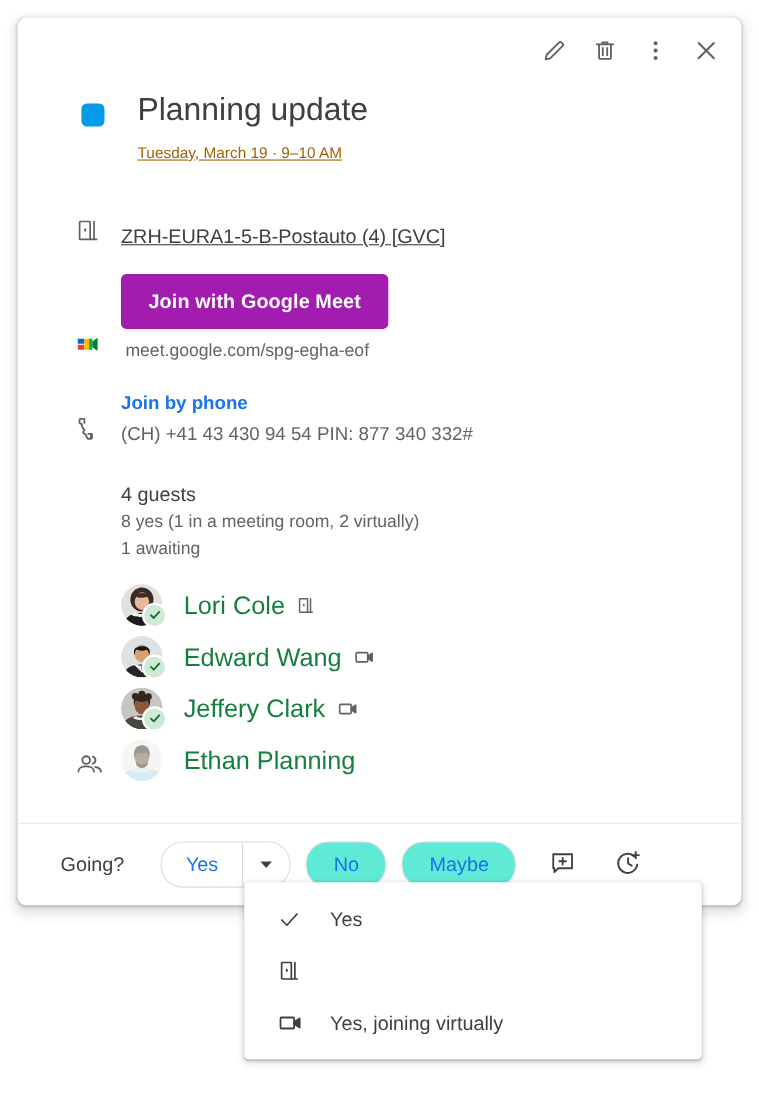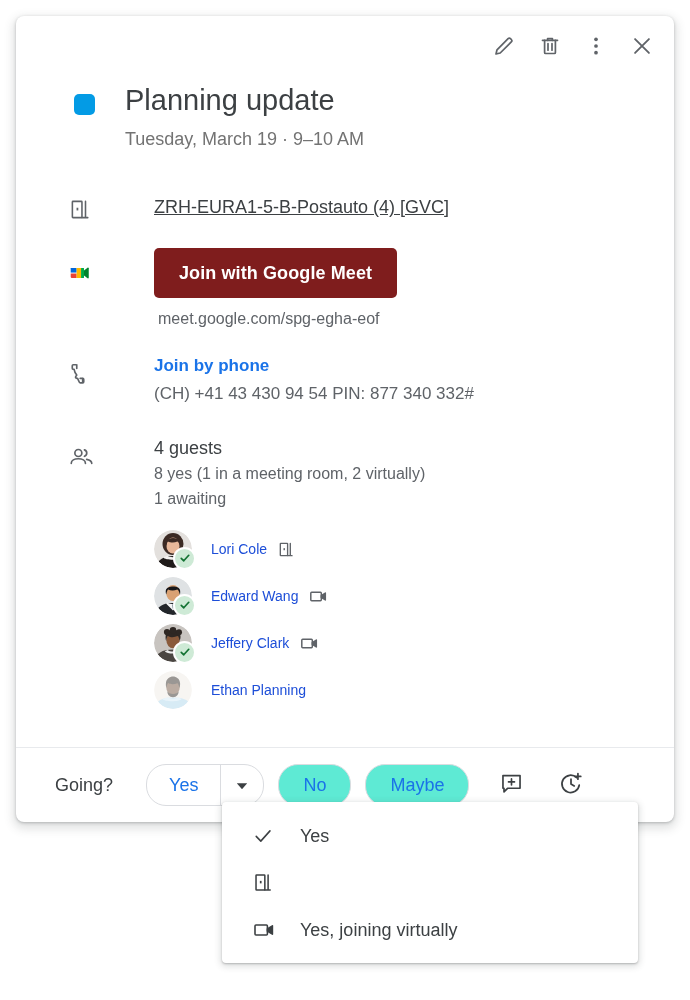--- a/index.html
+++ b/index.html
@@ -73,34 +73,34 @@
     margin-left: 30px;
   }
   .event-title {
     font-size: 29px;
     line-height: 36px;
     color: #3c4043;
     font-weight: 400;
     letter-spacing: 0px;
   }
   .event-when {
-    font-size: 18px;
+    font-size: 14px;
     line-height: 24px;
-    color: #737373;
+    color: #a16207;
     margin-top: 9px;
+    text-decoration: underline;
   }
 
   
   .details {
     padding: 0 24px 0 24px;
   }
   .drow {
     display: flex;
-    align-items: flex-start;
-    gap: 44px;
+    align-items: flex-end;
   }
   .drow .gutter {
     width: 42px;
     min-width: 42px;
     margin-left: 28px;
     display: flex;
     justify-content: flex-start;
     padding-top: 2px;
   }
   .drow .body {
@@ -113,21 +113,21 @@
     font-size: 18px;
     line-height: 24px;
     color: #3c4043;
     text-decoration: underline;
     cursor: pointer;
   }
 
   .row-meet { margin-top: 22px; }
   .meet-btn {
     display: inline-block;
-    background: #7f1d1d;
+    background: #a21caf;
     color: #ffffff;
     font-size: 18px;
     font-weight: bold;
     line-height: 20px;
     padding: 15px 25px;
     border-radius: 5px;
     border: none;
     cursor: pointer;
     letter-spacing: .1px;
   }
@@ -196,23 +196,23 @@
     width: 19px;
     height: 19px;
     border-radius: 50%;
     background: #ceead6;
     border: 2px solid #ffffff;
     display: flex;
     align-items: center;
     justify-content: center;
   }
   .guest-name {
-    font-size: 14px;
+    font-size: 23px;
     line-height: 24px;
-    color: #1d4ed8;
+    color: #15803d;
     margin-left: 19px;
     white-space: nowrap;
   }
   .guest-mode {
     margin-left: 10px;
     display: inline-flex;
     align-items: center;
     position: relative;
     top: 1px;
   }

